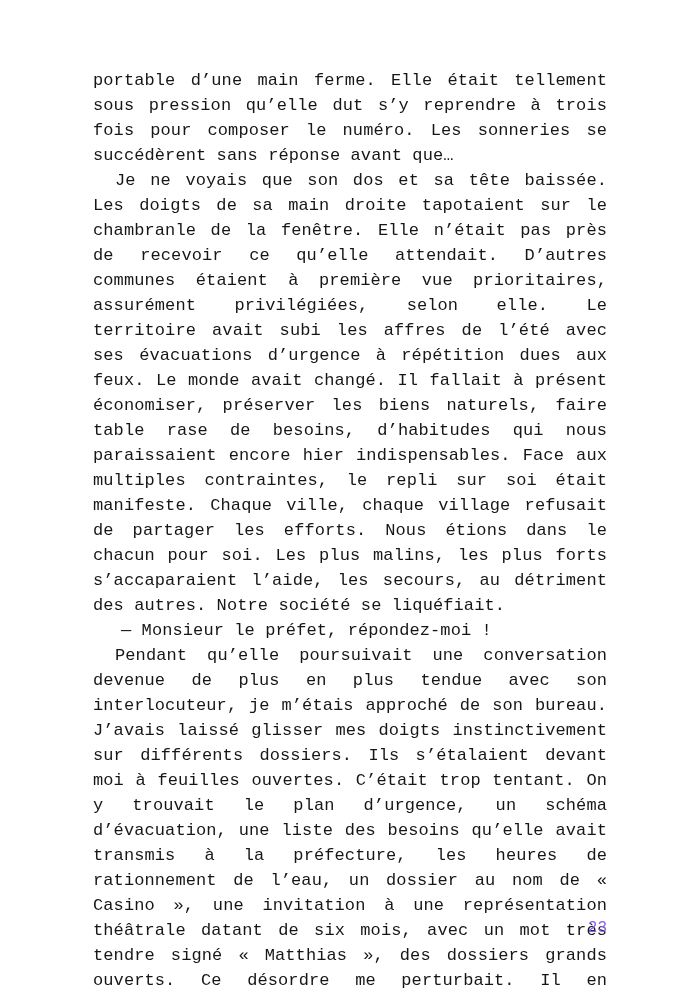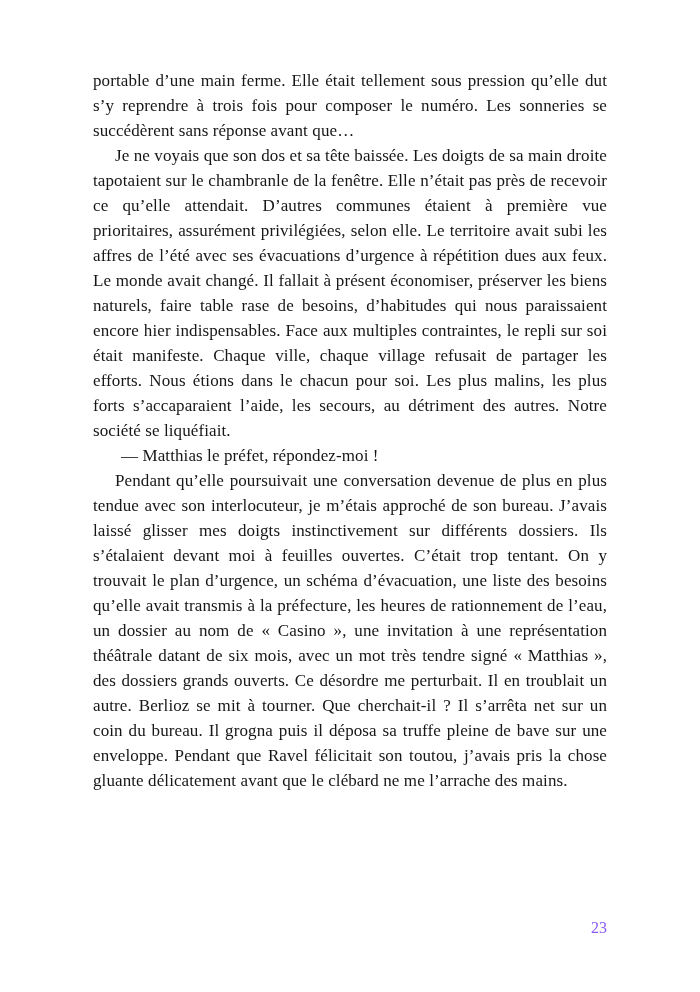--- a/index.html
+++ b/index.html
@@ -12,20 +12,21 @@
     background: #ffffff;
     font-family: "Liberation Serif", "DejaVu Serif", serif;
     color: #161616;
   }
   .page {
     position: relative;
     width: 700px;
     height: 992px;
     background: #ffffff;
     overflow: hidden;
+    font-family: Liberation Mono, monospace;
   }
   .text-block {
     position: absolute;
     left: 93px;
     top: 68px;
     width: 514px;
     font-size: 17px;
     line-height: 25px;
     text-align: justify;
     letter-spacing: 0.1px;
@@ -48,17 +49,17 @@
     color: #8b5cf6;
   }
 </style>
 </head>
 <body>
 
 <div class="page">
   <div class="text-block">
       <p class="para no-indent">portable d’une main ferme. Elle était tellement sous pression qu’elle dut s’y reprendre à trois fois pour composer le numéro. Les sonneries se succédèrent sans réponse avant que…</p>
       <p class="para">Je ne voyais que son dos et sa tête baissée. Les doigts de sa main droite tapotaient sur le chambranle de la fenêtre. Elle n’était pas près de recevoir ce qu’elle attendait. D’autres communes étaient à première vue prioritaires, assurément privilégiées, selon elle. Le territoire avait subi les affres de l’été avec ses évacuations d’urgence à répétition dues aux feux. Le monde avait changé. Il fallait à présent économiser, préserver les biens naturels, faire table rase de besoins, d’habitudes qui nous paraissaient encore hier indispensables. Face aux multiples contraintes, le repli sur soi était manifeste. Chaque ville, chaque village refusait de partager les efforts. Nous étions dans le chacun pour soi. Les plus malins, les plus forts s’accaparaient l’aide, les secours, au détriment des autres. Notre société se liquéfiait.</p>
-      <p class="para dialogue">— Matthias le préfet, répondez-moi !</p>
+      <p class="para dialogue">— Monsieur le préfet, répondez-moi !</p>
       <p class="para">Pendant qu’elle poursuivait une conversation devenue de plus en plus tendue avec son interlocuteur, je m’étais approché de son bureau. J’avais laissé glisser mes doigts instinctivement sur différents dossiers. Ils s’étalaient devant moi à feuilles ouvertes. C’était trop tentant. On y trouvait le plan d’urgence, un schéma d’évacuation, une liste des besoins qu’elle avait transmis à la préfecture, les heures de rationnement de l’eau, un dossier au nom de « Casino », une invitation à une représentation théâtrale datant de six mois, avec un mot très tendre signé « Matthias », des dossiers grands ouverts. Ce désordre me perturbait. Il en troublait un autre. Berlioz se mit à tourner. Que cherchait-il ? Il s’arrêta net sur un coin du bureau. Il grogna puis il déposa sa truffe pleine de bave sur une enveloppe. Pendant que Ravel félicitait son toutou, j’avais pris la chose gluante délicatement avant que le clébard ne me l’arrache des mains.</p>
     </div>
   <div class="page-number">23</div>
 </div>
 
 </body></html>

